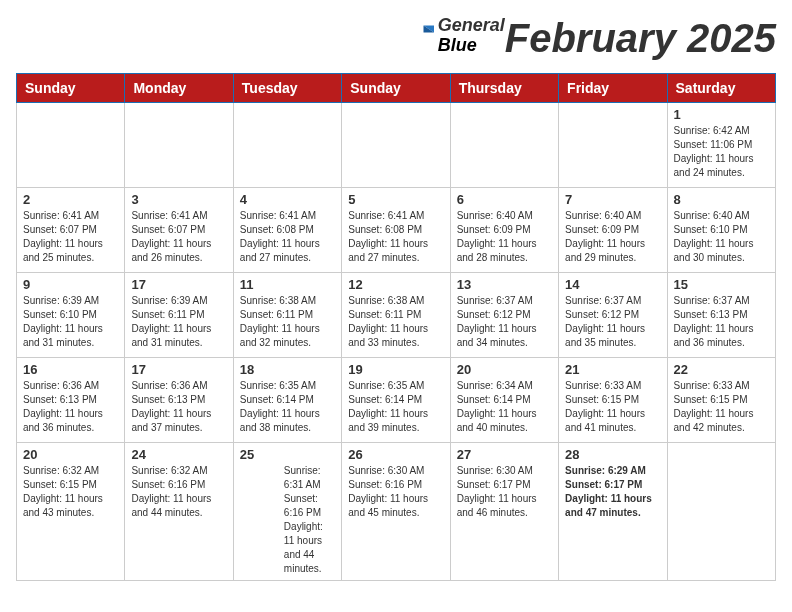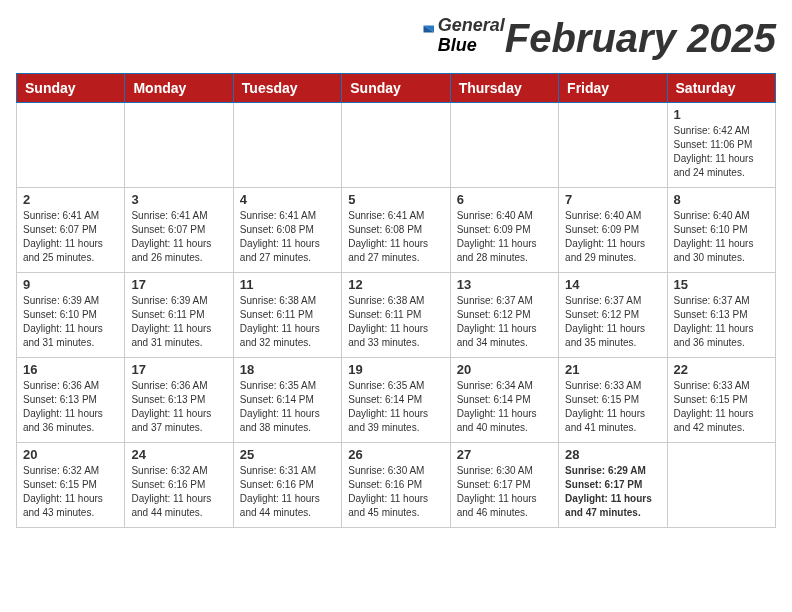--- a/index.html
+++ b/index.html
@@ -295,21 +295,21 @@
         </td>
         <td>
           <span class="day-number">24</span>
           <div class="day-info" style="white-space: pre-line;">Sunrise: 6:32 AM
 Sunset: 6:16 PM
 Daylight: 11 hours
 and 44 minutes.</div>
         </td>
         <td>
           <span class="day-number">25</span>
-          <div class="day-info" style="white-space: pre-line;">Sunrise: 6:31 AM
+          <div class="day-info" style="white-space: pre-line; margin-left: 44px;">Sunrise: 6:31 AM
 Sunset: 6:16 PM
 Daylight: 11 hours
 and 44 minutes.</div>
         </td>
         <td>
           <span class="day-number">26</span>
           <div class="day-info" style="white-space: pre-line;">Sunrise: 6:30 AM
 Sunset: 6:16 PM
 Daylight: 11 hours
 and 45 minutes.</div>

